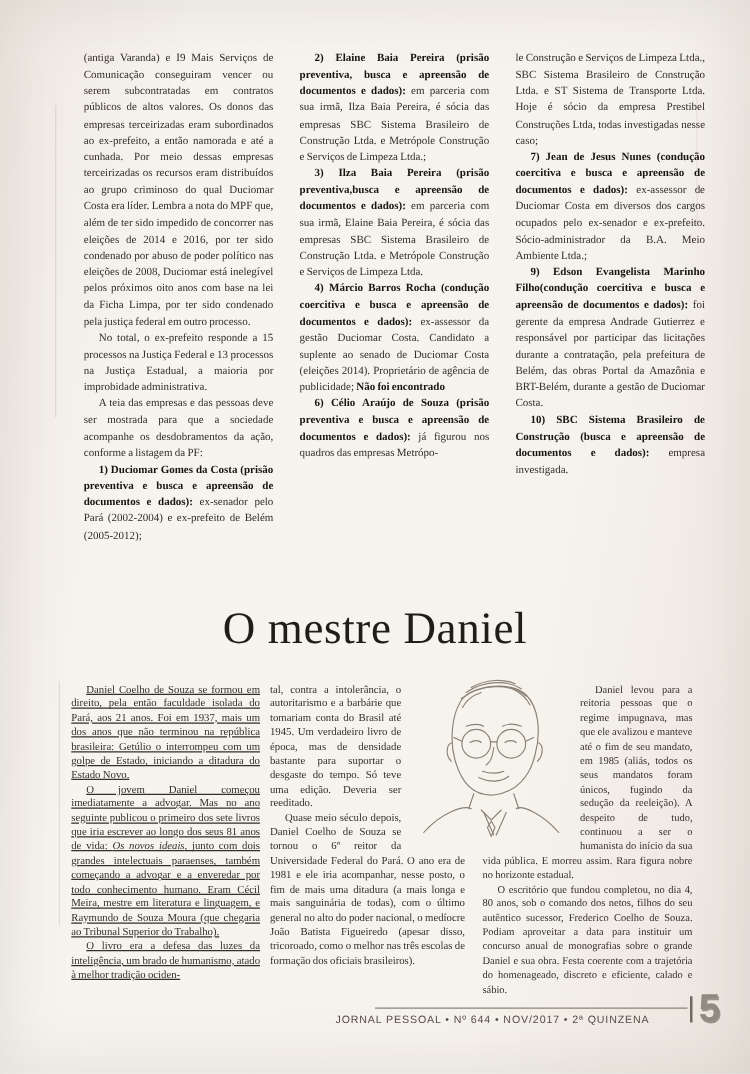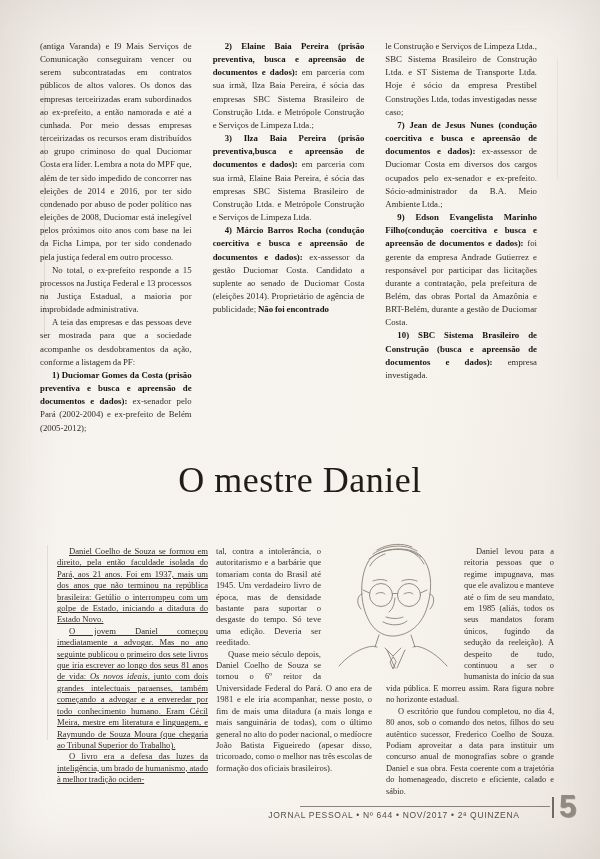--- a/index.html
+++ b/index.html
@@ -7,31 +7,31 @@
   .page{position:absolute;inset:0;
     background:linear-gradient(100deg,#eee9e2 0%,#f7f3ee 22%,#f6f2ec 70%,#ebe6df 100%);}
   .page::after{content:"";position:absolute;inset:0;pointer-events:none;
     box-shadow:inset 0 0 55px rgba(110,100,90,.15);}
   .streak{position:absolute;width:1px;background:rgba(120,110,100,.16);}
   #streak1{left:44px;top:84px;height:250px;}
   #streak2{left:47px;top:545px;height:195px;}
   #streak3{left:557px;top:58px;height:120px;opacity:.5;}
 
   
-  .top-section{position:absolute;left:40px;top:40px;width:497px;display:flex;gap:21px;}
+  .top-section{position:absolute;left:67px;top:40px;width:497px;display:flex;gap:21px;}
   .tcol{flex:1;font-size:8.8px;line-height:13.15px;color:#322d27;
     text-align:justify;word-spacing:-.4px;hyphens:auto;}
   
   .para{margin:0;}
   .para.ind{text-indent:12px;}
   .r-b{font-weight:bold;color:#17130f;}
   .r-i{font-style:italic;}
 
   
-  .headline{position:absolute;left:0;top:459px;width:600px;margin:0;
+  .headline{position:absolute;left:0;top:481px;width:600px;margin:0;
     text-align:center;font-weight:400;font-size:36px;letter-spacing:.5px;color:#211c16;}
 
   
   .bottom-section{position:absolute;left:57px;top:546px;width:497px;height:262px;}
   .bcol{position:absolute;top:0;font-size:8.6px;line-height:11.4px;color:#342f29;
     text-align:justify;word-spacing:-.3px;hyphens:auto;}
   .bcol1{left:0;width:151px;text-decoration:underline;}
   .bcol2{left:159px;width:156px;}
   .bcol3{left:329px;width:168px;font-size:8.4px;}
   .spacer-r{float:right;width:45px;height:136px;margin-left:6px;}
@@ -62,20 +62,21 @@
     <div class="tcol">
         <p class="para"><span class="r-n">(antiga Varanda) e I9 Mais Serviços de Comunicação conseguiram vencer ou serem subcontratadas em contratos públicos de altos valores. Os donos das empresas terceirizadas eram subordinados ao ex-prefeito, a então namorada e até a cunhada. Por meio dessas empresas terceirizadas os recursos eram distribuídos ao grupo criminoso do qual Duciomar Costa era líder. Lembra a nota do MPF que, além de ter sido impedido de concorrer nas eleições de 2014 e 2016, por ter sido condenado por abuso de poder político nas eleições de 2008, Duciomar está inelegível pelos próximos oito anos com base na lei da Ficha Limpa, por ter sido condenado pela justiça federal em outro processo.</span></p>
         <p class="para ind"><span class="r-n">No total, o ex-prefeito responde a 15 processos na Justiça Federal e 13 processos na Justiça Estadual, a maioria por improbidade administrativa.</span></p>
         <p class="para ind"><span class="r-n">A teia das empresas e das pessoas deve ser mostrada para que a sociedade acompanhe os desdobramentos da ação, conforme a listagem da PF:</span></p>
         <p class="para ind"><span class="r-b">1) Duciomar Gomes da Costa (prisão preventiva e busca e apreensão de documentos e dados):</span><span class="r-n"> ex-senador pelo Pará (2002-2004) e ex-prefeito de Belém (2005-2012);</span></p>
       </div>
     <div class="tcol">
         <p class="para ind"><span class="r-b">2) Elaine Baia Pereira (prisão preventiva, busca e apreensão de documentos e dados):</span><span class="r-n"> em parceria com sua irmã, Ilza Baia Pereira, é sócia das empresas SBC Sistema Brasileiro de Construção Ltda. e Metrópole Construção e Serviços de Limpeza Ltda.;</span></p>
         <p class="para ind"><span class="r-b">3) Ilza Baia Pereira (prisão preventiva,busca e apreensão de documentos e dados):</span><span class="r-n"> em parceria com sua irmã, Elaine Baia Pereira, é sócia das empresas SBC Sistema Brasileiro de Construção Ltda. e Metrópole Construção e Serviços de Limpeza Ltda.</span></p>
         <p class="para ind"><span class="r-b">4) Márcio Barros Rocha (condução coercitiva e busca e apreensão de documentos e dados):</span><span class="r-n"> ex-assessor da gestão Duciomar Costa. Candidato a suplente ao senado de Duciomar Costa (eleições 2014). Proprietário de agência de publicidade; </span><span class="r-b">Não foi encontrado</span></p>
+        <p class="para ind"><span class="r-b">6) Célio Araújo de Souza (prisão preventiva e busca e apreensão de documentos e dados):</span><span class="r-n"> já figurou nos quadros das empresas Metrópo-</span></p>
       </div>
     <div class="tcol">
         <p class="para"><span class="r-n">le Construção e Serviços de Limpeza Ltda., SBC Sistema Brasileiro de Construção Ltda. e ST Sistema de Transporte Ltda. Hoje é sócio da empresa Prestibel Construções Ltda, todas investigadas nesse caso;</span></p>
         <p class="para ind"><span class="r-b">7) Jean de Jesus Nunes (condução coercitiva e busca e apreensão de documentos e dados):</span><span class="r-n"> ex-assessor de Duciomar Costa em diversos dos cargos ocupados pelo ex-senador e ex-prefeito. Sócio-administrador da B.A. Meio Ambiente Ltda.;</span></p>
         <p class="para ind"><span class="r-b">9) Edson Evangelista Marinho Filho(condução coercitiva e busca e apreensão de documentos e dados):</span><span class="r-n"> foi gerente da empresa Andrade Gutierrez e responsável por participar das licitações durante a contratação, pela prefeitura de Belém, das obras Portal da Amazônia e BRT-Belém, durante a gestão de Duciomar Costa.</span></p>
         <p class="para ind"><span class="r-b">10) SBC Sistema Brasileiro de Construção (busca e apreensão de documentos e dados):</span><span class="r-n"> empresa investigada.</span></p>
       </div>
   </section>
 
   <h1 class="headline">O mestre Daniel</h1>

